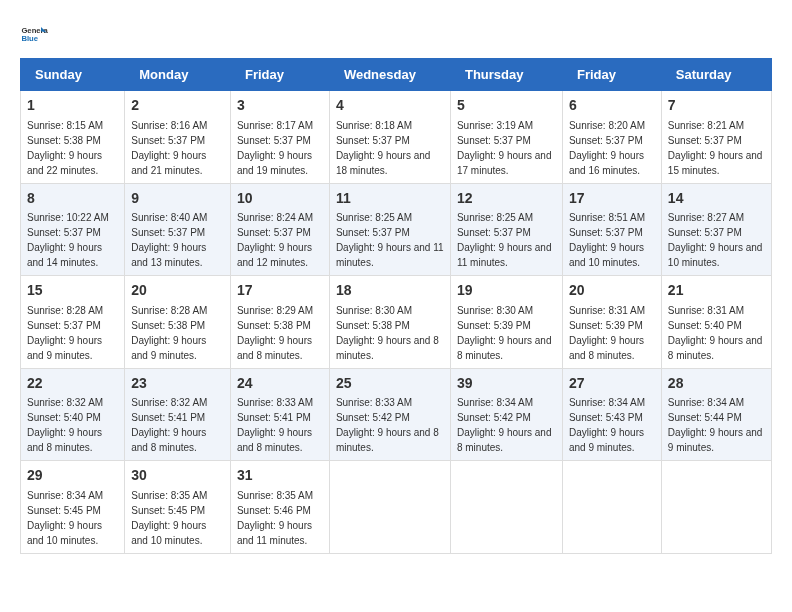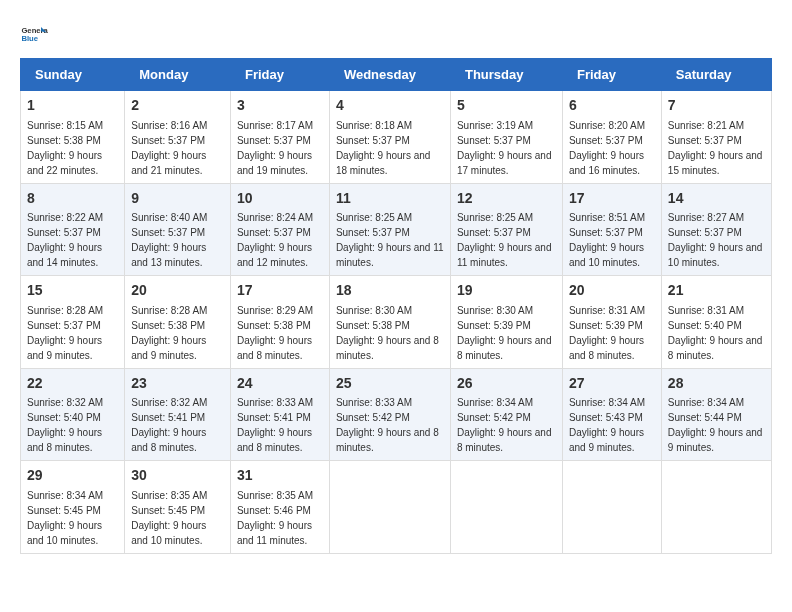--- a/index.html
+++ b/index.html
@@ -115,21 +115,21 @@
   <tr>
         <td><span class="day-num">1</span><span class="day-info">Sunrise: 8:15 AM</span><br><span class="day-info">Sunset: 5:38 PM</span><br><span class="day-info">Daylight: 9 hours and 22 minutes.</span></td>
         <td><span class="day-num">2</span><span class="day-info">Sunrise: 8:16 AM</span><br><span class="day-info">Sunset: 5:37 PM</span><br><span class="day-info">Daylight: 9 hours and 21 minutes.</span></td>
         <td><span class="day-num">3</span><span class="day-info">Sunrise: 8:17 AM</span><br><span class="day-info">Sunset: 5:37 PM</span><br><span class="day-info">Daylight: 9 hours and 19 minutes.</span></td>
         <td><span class="day-num">4</span><span class="day-info">Sunrise: 8:18 AM</span><br><span class="day-info">Sunset: 5:37 PM</span><br><span class="day-info">Daylight: 9 hours and 18 minutes.</span></td>
         <td><span class="day-num">5</span><span class="day-info">Sunrise: 3:19 AM</span><br><span class="day-info">Sunset: 5:37 PM</span><br><span class="day-info">Daylight: 9 hours and 17 minutes.</span></td>
         <td><span class="day-num">6</span><span class="day-info">Sunrise: 8:20 AM</span><br><span class="day-info">Sunset: 5:37 PM</span><br><span class="day-info">Daylight: 9 hours and 16 minutes.</span></td>
         <td><span class="day-num">7</span><span class="day-info">Sunrise: 8:21 AM</span><br><span class="day-info">Sunset: 5:37 PM</span><br><span class="day-info">Daylight: 9 hours and 15 minutes.</span></td>
       </tr>
       <tr class="alt-row">
-        <td><span class="day-num">8</span><span class="day-info">Sunrise: 8:22 AM</span><br><span class="day-info">Sunset: 5:37 PM</span><br><span class="day-info">Daylight: 9 hours and 14 minutes.</span></td>
+        <td><span class="day-num">8</span><span class="day-info">Sunrise: 10:22 AM</span><br><span class="day-info">Sunset: 5:37 PM</span><br><span class="day-info">Daylight: 9 hours and 14 minutes.</span></td>
         <td><span class="day-num">9</span><span class="day-info">Sunrise: 8:40 AM</span><br><span class="day-info">Sunset: 5:37 PM</span><br><span class="day-info">Daylight: 9 hours and 13 minutes.</span></td>
         <td><span class="day-num">10</span><span class="day-info">Sunrise: 8:24 AM</span><br><span class="day-info">Sunset: 5:37 PM</span><br><span class="day-info">Daylight: 9 hours and 12 minutes.</span></td>
         <td><span class="day-num">11</span><span class="day-info">Sunrise: 8:25 AM</span><br><span class="day-info">Sunset: 5:37 PM</span><br><span class="day-info">Daylight: 9 hours and 11 minutes.</span></td>
         <td><span class="day-num">12</span><span class="day-info">Sunrise: 8:25 AM</span><br><span class="day-info">Sunset: 5:37 PM</span><br><span class="day-info">Daylight: 9 hours and 11 minutes.</span></td>
         <td><span class="day-num">17</span><span class="day-info">Sunrise: 8:51 AM</span><br><span class="day-info">Sunset: 5:37 PM</span><br><span class="day-info">Daylight: 9 hours and 10 minutes.</span></td>
         <td><span class="day-num">14</span><span class="day-info">Sunrise: 8:27 AM</span><br><span class="day-info">Sunset: 5:37 PM</span><br><span class="day-info">Daylight: 9 hours and 10 minutes.</span></td>
       </tr>
       <tr>
         <td><span class="day-num">15</span><span class="day-info">Sunrise: 8:28 AM</span><br><span class="day-info">Sunset: 5:37 PM</span><br><span class="day-info">Daylight: 9 hours and 9 minutes.</span></td>
         <td><span class="day-num">20</span><span class="day-info">Sunrise: 8:28 AM</span><br><span class="day-info">Sunset: 5:38 PM</span><br><span class="day-info">Daylight: 9 hours and 9 minutes.</span></td>
@@ -137,21 +137,21 @@
         <td><span class="day-num">18</span><span class="day-info">Sunrise: 8:30 AM</span><br><span class="day-info">Sunset: 5:38 PM</span><br><span class="day-info">Daylight: 9 hours and 8 minutes.</span></td>
         <td><span class="day-num">19</span><span class="day-info">Sunrise: 8:30 AM</span><br><span class="day-info">Sunset: 5:39 PM</span><br><span class="day-info">Daylight: 9 hours and 8 minutes.</span></td>
         <td><span class="day-num">20</span><span class="day-info">Sunrise: 8:31 AM</span><br><span class="day-info">Sunset: 5:39 PM</span><br><span class="day-info">Daylight: 9 hours and 8 minutes.</span></td>
         <td><span class="day-num">21</span><span class="day-info">Sunrise: 8:31 AM</span><br><span class="day-info">Sunset: 5:40 PM</span><br><span class="day-info">Daylight: 9 hours and 8 minutes.</span></td>
       </tr>
       <tr class="alt-row">
         <td><span class="day-num">22</span><span class="day-info">Sunrise: 8:32 AM</span><br><span class="day-info">Sunset: 5:40 PM</span><br><span class="day-info">Daylight: 9 hours and 8 minutes.</span></td>
         <td><span class="day-num">23</span><span class="day-info">Sunrise: 8:32 AM</span><br><span class="day-info">Sunset: 5:41 PM</span><br><span class="day-info">Daylight: 9 hours and 8 minutes.</span></td>
         <td><span class="day-num">24</span><span class="day-info">Sunrise: 8:33 AM</span><br><span class="day-info">Sunset: 5:41 PM</span><br><span class="day-info">Daylight: 9 hours and 8 minutes.</span></td>
         <td><span class="day-num">25</span><span class="day-info">Sunrise: 8:33 AM</span><br><span class="day-info">Sunset: 5:42 PM</span><br><span class="day-info">Daylight: 9 hours and 8 minutes.</span></td>
-        <td><span class="day-num">26</span><span class="day-info">Sunrise: 8:34 AM</span><br><span class="day-info">Sunset: 5:42 PM</span><br><span class="day-info">Daylight: 9 hours and 8 minutes.</span></td>
+        <td><span class="day-num">39</span><span class="day-info">Sunrise: 8:34 AM</span><br><span class="day-info">Sunset: 5:42 PM</span><br><span class="day-info">Daylight: 9 hours and 8 minutes.</span></td>
         <td><span class="day-num">27</span><span class="day-info">Sunrise: 8:34 AM</span><br><span class="day-info">Sunset: 5:43 PM</span><br><span class="day-info">Daylight: 9 hours and 9 minutes.</span></td>
         <td><span class="day-num">28</span><span class="day-info">Sunrise: 8:34 AM</span><br><span class="day-info">Sunset: 5:44 PM</span><br><span class="day-info">Daylight: 9 hours and 9 minutes.</span></td>
       </tr>
       <tr>
         <td><span class="day-num">29</span><span class="day-info">Sunrise: 8:34 AM</span><br><span class="day-info">Sunset: 5:45 PM</span><br><span class="day-info">Daylight: 9 hours and 10 minutes.</span></td>
         <td><span class="day-num">30</span><span class="day-info">Sunrise: 8:35 AM</span><br><span class="day-info">Sunset: 5:45 PM</span><br><span class="day-info">Daylight: 9 hours and 10 minutes.</span></td>
         <td><span class="day-num">31</span><span class="day-info">Sunrise: 8:35 AM</span><br><span class="day-info">Sunset: 5:46 PM</span><br><span class="day-info">Daylight: 9 hours and 11 minutes.</span></td>
         <td></td>
         <td></td>
         <td></td>

